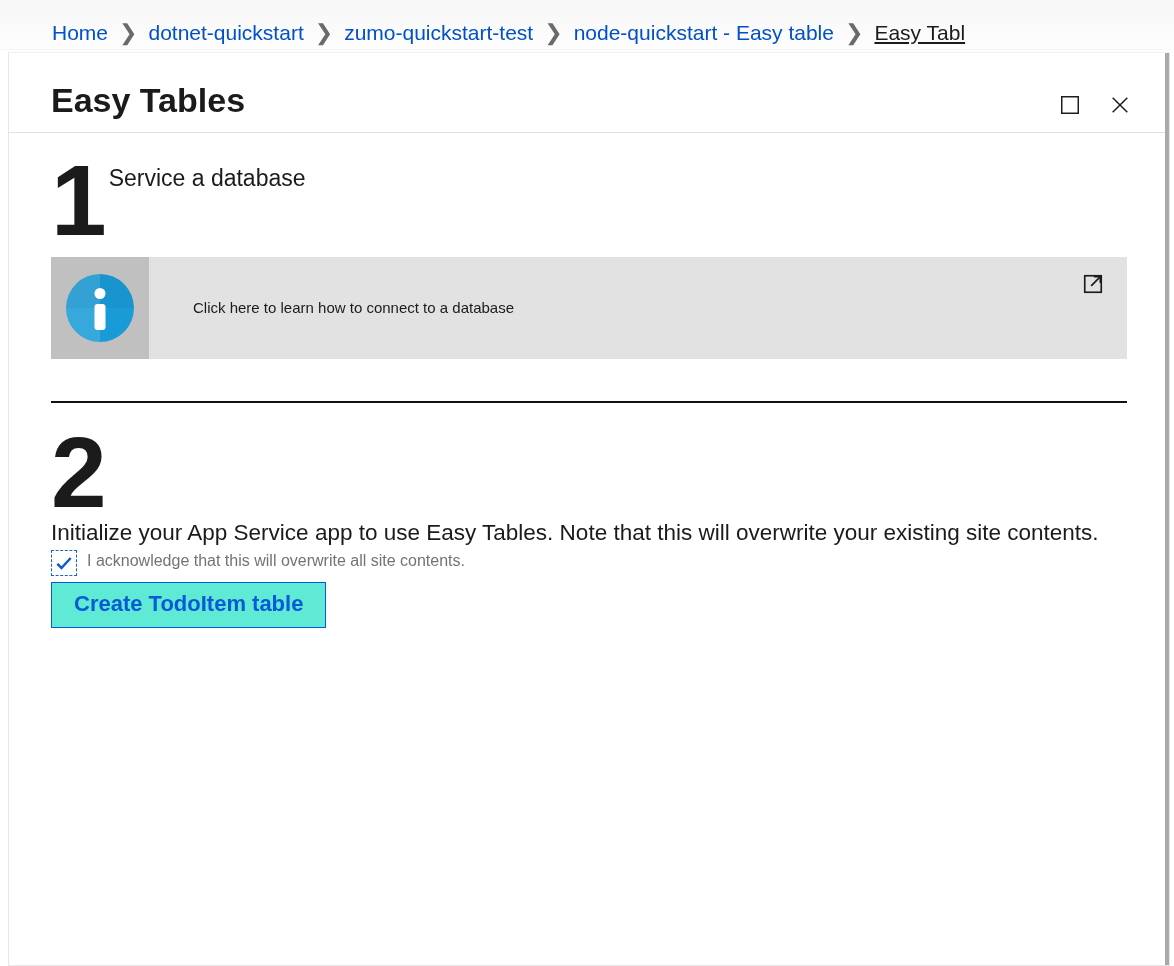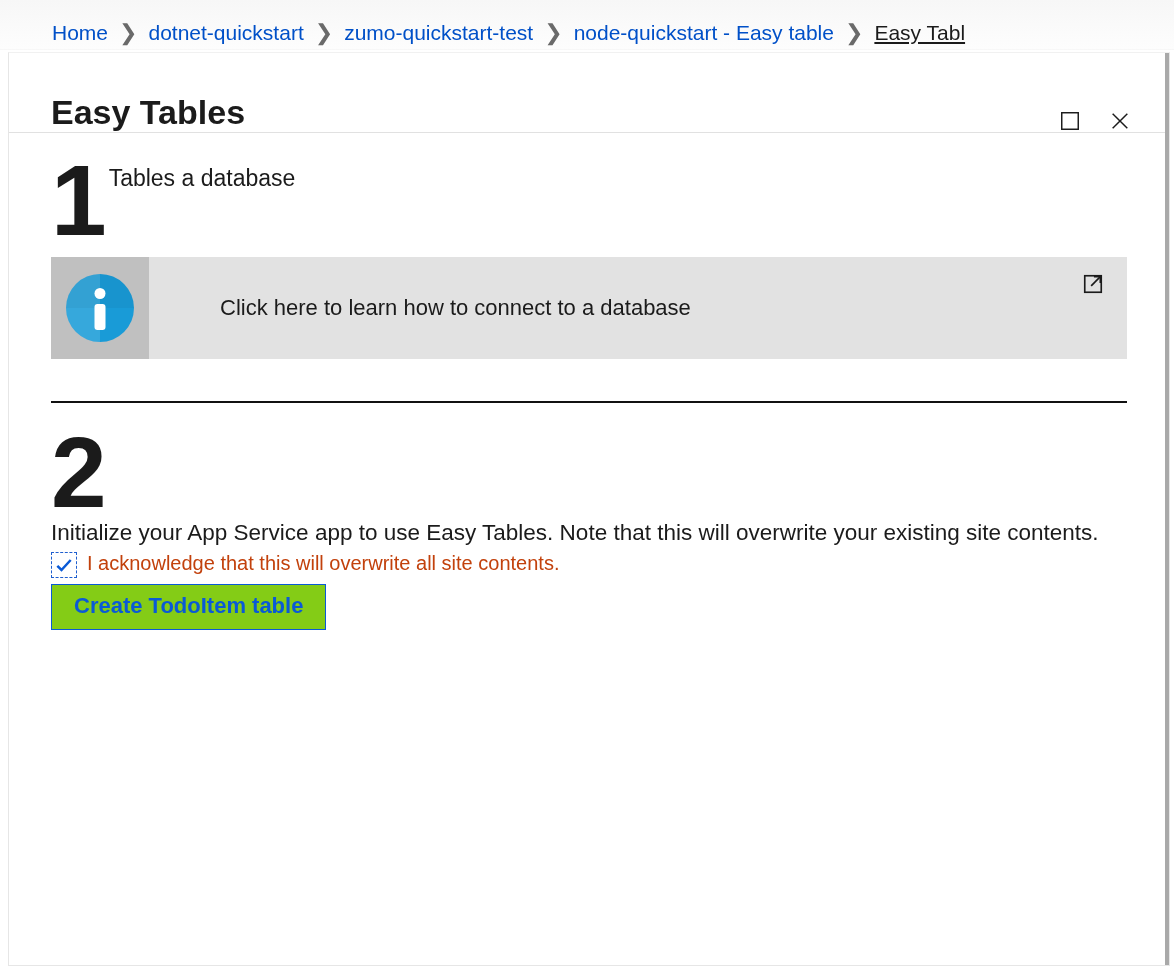--- a/index.html
+++ b/index.html
@@ -49,21 +49,21 @@
     position: absolute;
     right: 0; top: 0; bottom: 0;
     width: 4px;
     background: #a9a9a9;
   }
   .blade-header {
     height: 80px;
     border-bottom: 1px solid #e1e1e1;
     padding: 16px 38px 0 42px;
     display: flex;
-    align-items: flex-end;
+    align-items: center;
     justify-content: space-between;
   }
   .blade-title {
     font-size: 34px;
     font-weight: 700;
     letter-spacing: 0px;
   }
   .blade-header-actions {
     display: flex;
     gap: 28px;
@@ -142,63 +142,63 @@
   }
   .info-i-stem{
     position:absolute; width:11px; height:26px; background:#fff; border-radius:3px;
     left:50%; top:30px; transform:translateX(-50%);
     z-index:2;
   }
   .info-text {
     flex: 1;
     display: flex;
     align-items: center;
-    padding-left: 71px;
-    font-size: 22px;
+    padding-left: 44px;
+    font-size: 15px;
   }
   .info-ext {
     width: 68px;
     display:flex; align-items:flex-start; justify-content:center;
     padding-top:16px;
   }
   .ext-icon { width:22px; height:22px; stroke:#1b1b1b; stroke-width:1.8; fill:none; }
 
   .divider {
     border: none;
     border-top: 2px solid #111;
     margin: 42px 0 18px 0;
   }
 
   .step2 .big-num { margin-top: 6px; }
   .step2-text { font-size:22.5px; line-height:1.38; max-width:1050px; }
 
   .ack-row {
-    display:flex; align-items:flex-end;
-    font-size:20px;
-    color:#c2410c;
+    display:flex; align-items:flex-start;
+    font-size:16px;
+    color:#737373;
     margin-top:2px;
   }
   .ack-check {
     width:26px; height:26px;
     border:1px dashed #1f5fcf;
     display:flex; align-items:center; justify-content:center;
     margin-right:10px;
     cursor:pointer;
     background:#fff;
   }
   .ack-check svg{ width:20px; height:20px; stroke:#0a5ad6; stroke-width:3; fill:none; }
 
   .create-btn {
     display:inline-block;
     margin-top:6px;
     padding: 8px 22px 10px 22px;
     font-size:22px;
     font-weight:600;
     color:#0a5ad6;
-    background:#84cc16;
+    background:#5eead4;
     border:1px solid #0a5ad6;
     cursor:pointer;
   }
 </style>
 </head>
 <body>
 
 <div class="breadcrumb-bar">
   <a>Home</a>
   <span class="sep">❯</span>
@@ -223,21 +223,21 @@
         <line x1="20" y1="4" x2="4" y2="20"></line>
       </svg>
     </div>
   </div>
 
   <div class="blade-body">
 
     
     <div class="step-head step1">
       <div class="big-num">1</div>
-      <div class="step-title">Tables a database</div>
+      <div class="step-title">Service a database</div>
     </div>
 
     <div class="info-strip">
       <div class="info-icon-box">
         <div class="info-icon-circle">
           <span class="info-i-dot"></span>
           <span class="info-i-stem"></span>
         </div>
       </div>
       <div class="info-text">Click here to learn how to connect to a database</div>

